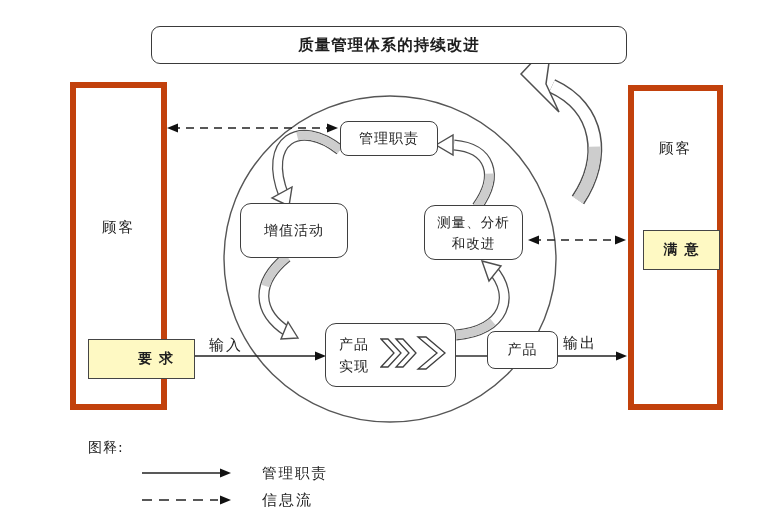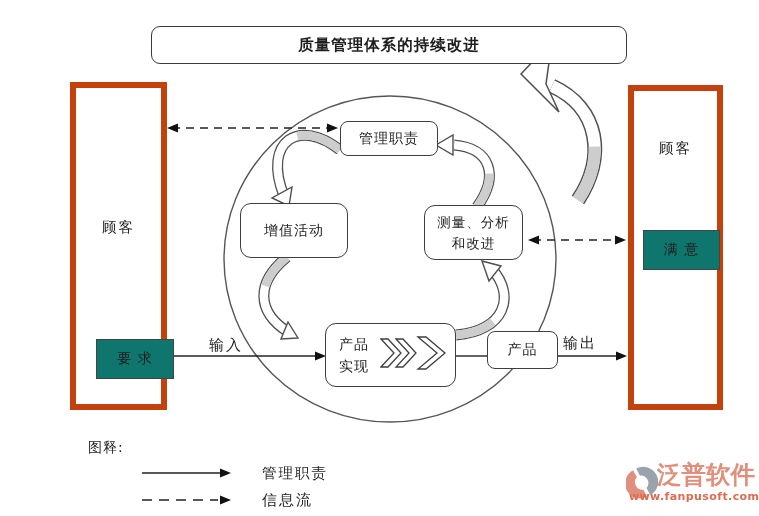--- a/index.html
+++ b/index.html
@@ -7,22 +7,22 @@
   .stage{position:relative;width:759px;height:516px;background:#fff;overflow:hidden;}
   .layer{position:absolute;left:0;top:0;}
   .abs{position:absolute;box-sizing:border-box;}
   .banner{left:151px;top:26px;width:476px;height:38px;border:1.6px solid #3a3a3a;border-radius:9px;
           background:#fff;display:flex;align-items:center;justify-content:center;
           font-size:15.5px;font-weight:bold;letter-spacing:1px;}
   .tallbox{border:6px solid #c2410c;background:#fff;}
   .tall-left{left:70px;top:82px;width:97px;height:328px;}
   .tall-right{left:628px;top:85px;width:95px;height:325px;}
   .tall-label{position:absolute;width:100%;text-align:center;font-size:14.5px;letter-spacing:2px;}
-  .smallbox{position:absolute;border:1.8px solid #454545;background:#0f766e;display:flex;
-            align-items:center;justify-content:center;font-size:14px;letter-spacing:1px;}
+  .smallbox{position:absolute;border:1.8px solid #454545;background:#fef9c3;display:flex;
+            align-items:center;justify-content:center;font-size:14px;letter-spacing:1px;font-weight:bold;}
   .rbox{background:#fff;border:1.5px solid #3f3f3f;display:flex;align-items:center;
         justify-content:center;text-align:center;font-size:14px;letter-spacing:1px;}
   .b-mgmt{left:340px;top:121px;width:98px;height:35px;border-radius:8px;}
   .b-res{left:240px;top:203px;width:108px;height:55px;border-radius:11px;}
   .b-meas{left:424px;top:205px;width:99px;height:55px;border-radius:11px;font-size:13.5px;line-height:1.55;}
   .b-real{left:325px;top:323px;width:131px;height:64px;border-radius:11px;justify-content:flex-start;}
   .b-real .rtext{padding-left:13px;text-align:left;line-height:1.6;}
   .b-prod{left:487px;top:331px;width:71px;height:38px;border-radius:8px;}
   .flowlbl{font-size:15px;letter-spacing:2px;}
   .lbl-in{left:202px;top:336px;width:48px;text-align:center;}
@@ -110,21 +110,21 @@
       <polygon points="231,500 220,495.5 220,504.5" fill="#111"></polygon>
     </g>
   </svg>
 
   <div class="abs banner">
     <span>质量管理体系的持续改进</span>
   </div>
 
   <div class="abs tallbox tall-left">
     <div class="tall-label" style="top:130px;">顾客</div>
-    <div class="smallbox" style="left:20px;top:251px;width:76px;height:38px;">要 求</div>
+    <div class="smallbox" style="left:12px;top:251px;width:76px;height:38px;padding-left:29px;">要 求</div>
   </div>
 
   <div class="abs tallbox tall-right">
     <div class="tall-label" style="top:48px;">顾客</div>
     <div class="smallbox" style="left:9px;top:139px;width:75px;height:38px;">满 意</div>
   </div>
 
   <div class="abs rbox b-mgmt">管理职责</div>
 
   <div class="abs rbox b-res">增值活动</div>
@@ -150,24 +150,14 @@
 
   <div class="abs rbox b-prod">产品</div>
 
   <div class="abs flowlbl lbl-in">输入</div>
   <div class="abs flowlbl lbl-out">输出</div>
 
   <div class="abs lg-head">图释:</div>
   <div class="abs lg-solid">管理职责</div>
   <div class="abs lg-dash">信息流</div>
 
-  <div class="abs brand">
-    <svg style="position:absolute;left:0;top:1px;" width="32" height="42" viewBox="0 0 32 42">
-      <g transform="rotate(-28 15 21)">
-        <path d="M 15,6 A 15,15 0 0 0 15,36 L 15,28 A 7.5,7.5 0 0 1 15,14 Z" fill="#df8f7c" transform="translate(-1 0)"></path>
-        <path d="M 15,6 A 15,15 0 0 1 15,36 L 15,28 A 7.5,7.5 0 0 0 15,14 Z" fill="#9aa3ab" transform="translate(2.5 0)"></path>
-      </g>
-    </svg>
-    <div class="brand-name" style="color:#df8f7c;">泛普软件</div>
-    <div class="brand-url" style="color:#dd6b50;">www.fanpusoft.com</div>
-  </div>
 
 </div>
 
 </body></html>

